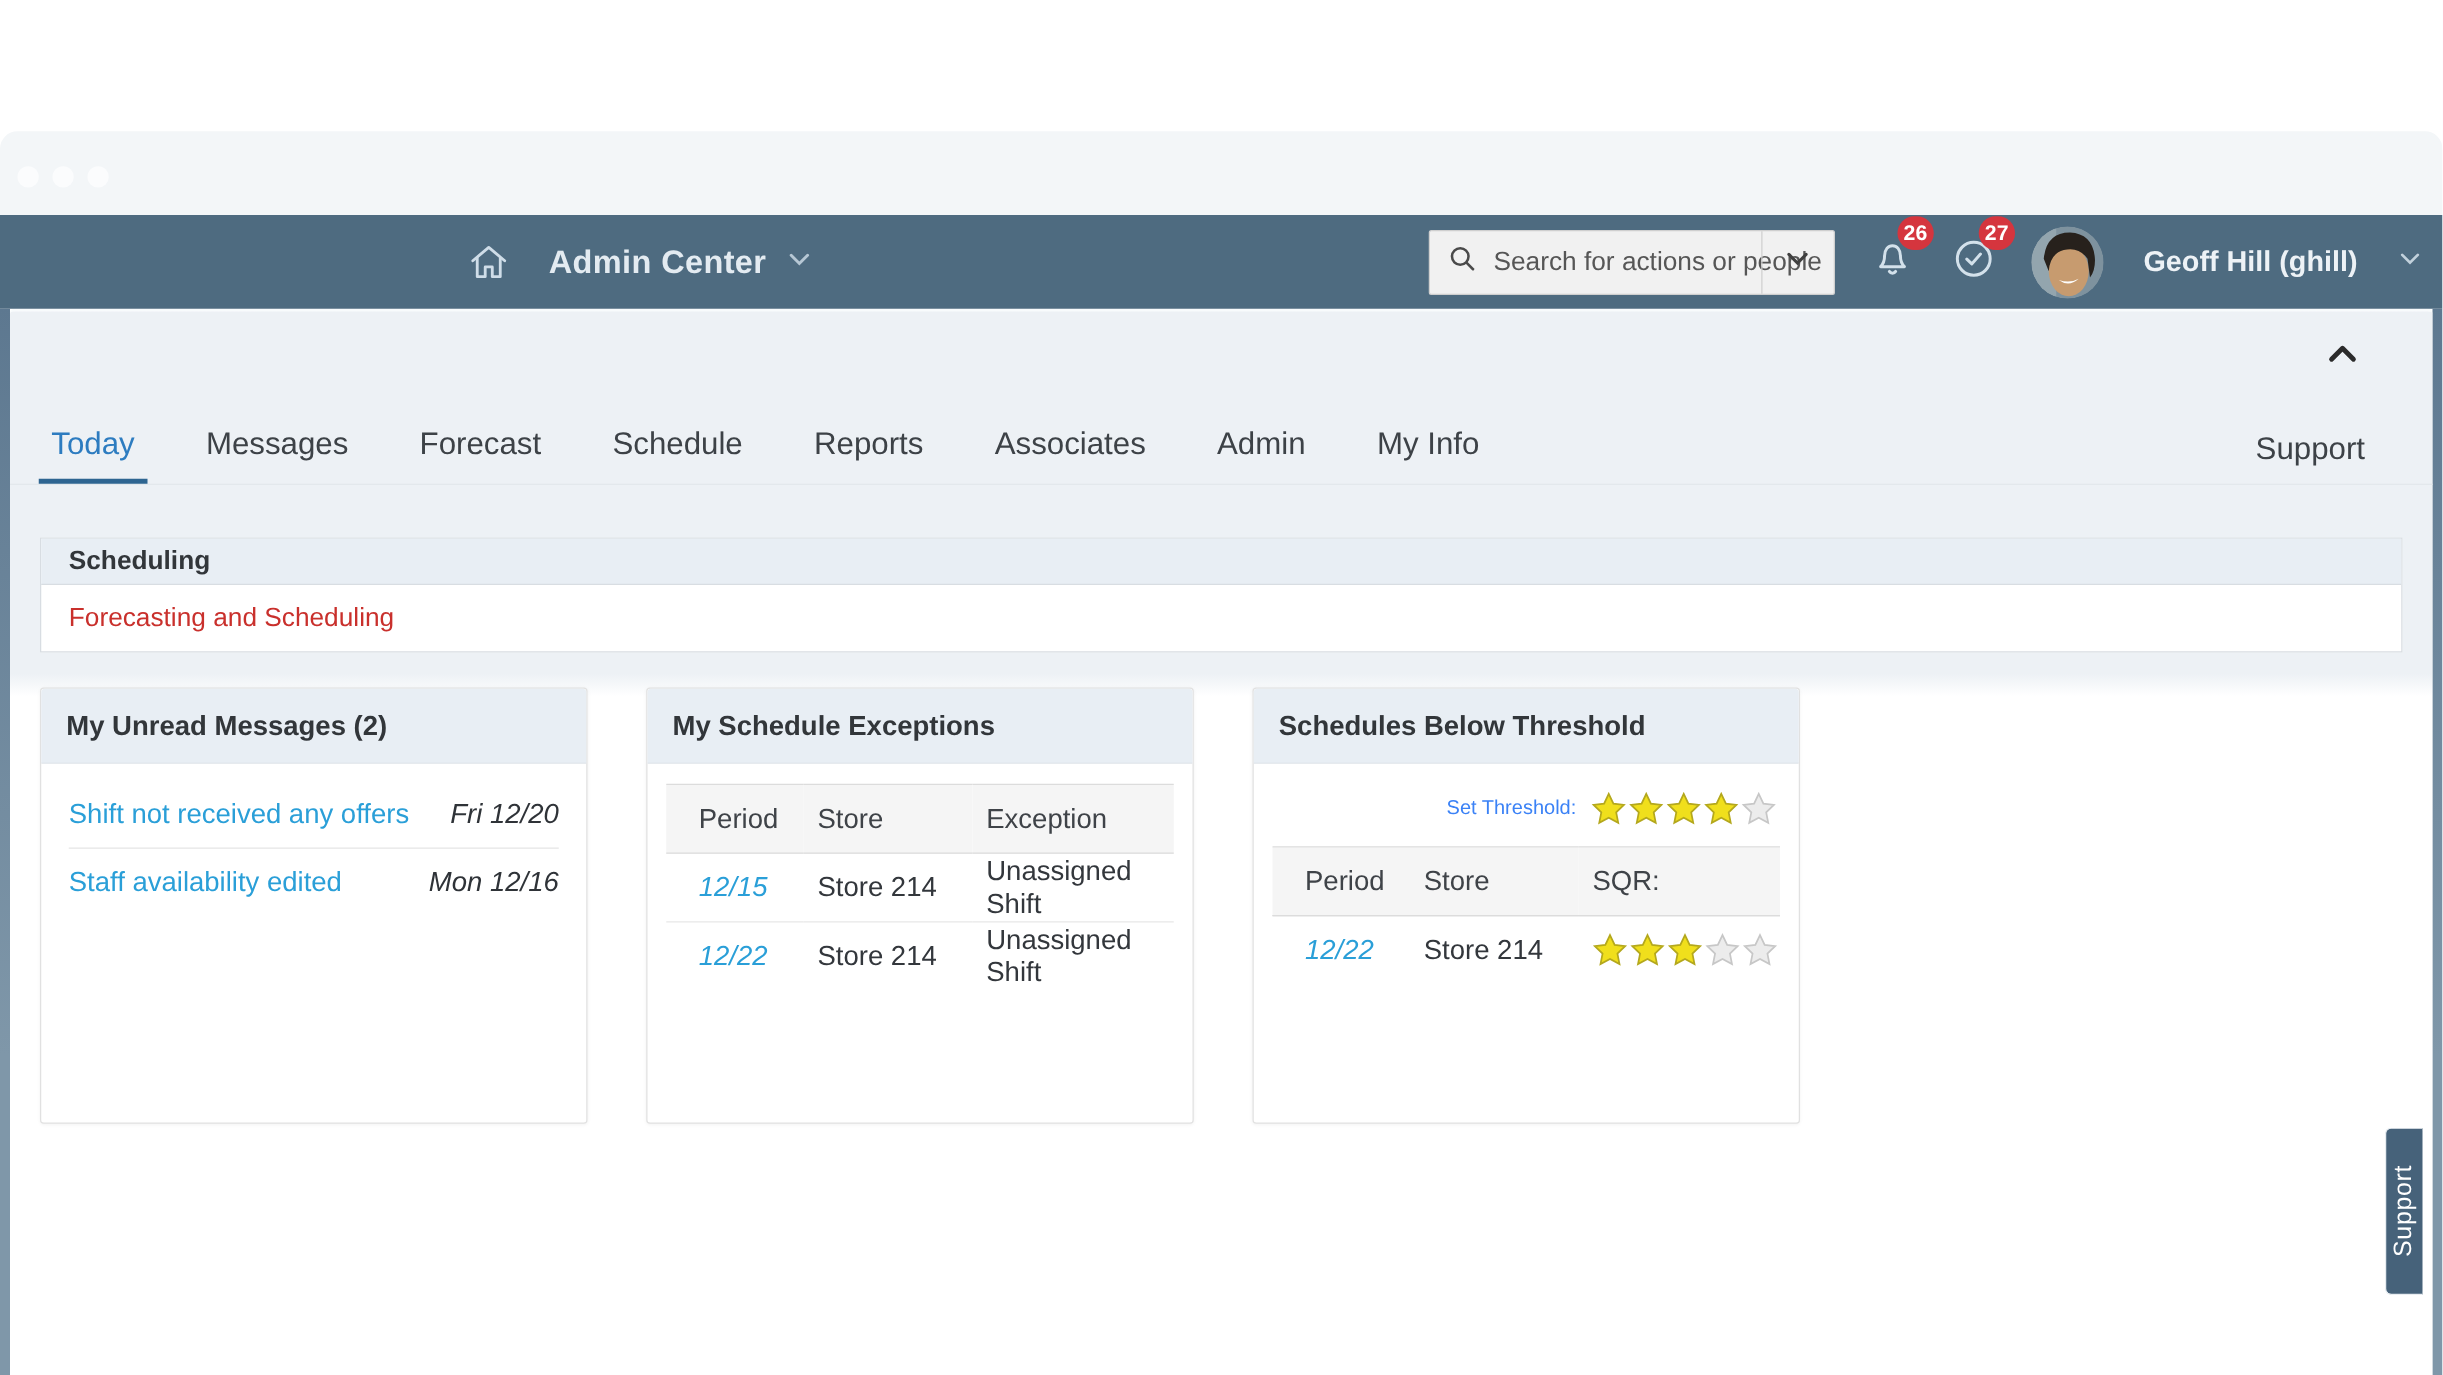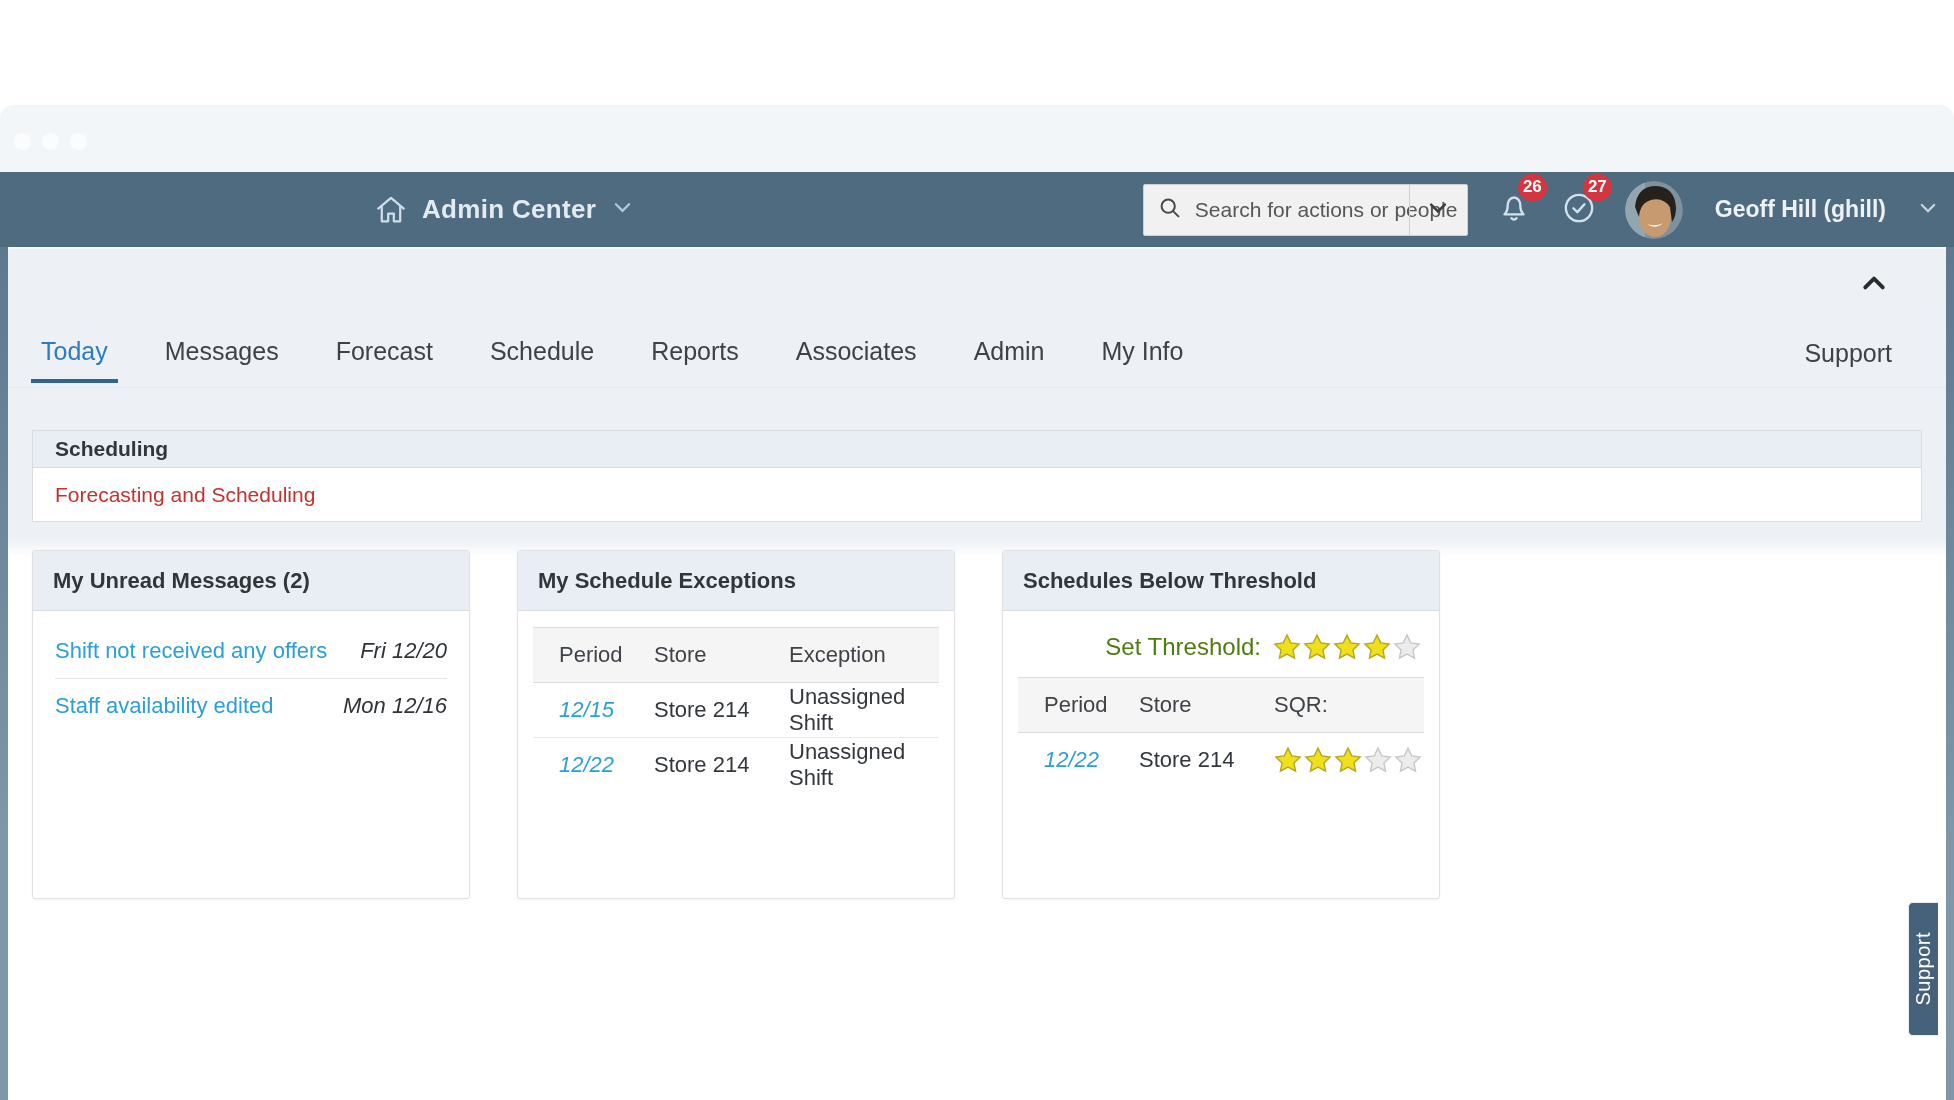--- a/index.html
+++ b/index.html
@@ -23,21 +23,21 @@
 
   
   .browser-bar{position:absolute;left:0;top:105px;width:1954px;height:67px;
     background:#f3f6f8;border-radius:14px 14px 0 0;}
   .window-dots{position:absolute;left:14px;top:28px;display:flex;gap:11px;}
   .window-dots span{width:17px;height:17px;border-radius:50%;background:#fbfcfd;}
 
   
   .app-header{position:absolute;left:0;top:172px;width:1954px;height:75px;
     background:var(--header_bg);display:flex;align-items:center;}
-  .header-left{display:flex;align-items:center;margin-left:374px;gap:14px;}
+  .header-left{display:flex;align-items:center;margin-left:374px;gap:31px;}
   .home-icon svg{display:block;}
   .title-group{display:flex;align-items:center;gap:16px;cursor:pointer;}
   .app-title{font-size:26px;font-weight:700;color:#e3ebf1;letter-spacing:.3px;}
   .header-right{margin-left:auto;margin-right:16px;display:flex;align-items:center;gap:27px;}
   .search-box{width:325px;height:52px;background:#f1f1f1;border:1px solid #cfcfcf;
     border-radius:2px;display:flex;align-items:center;overflow:hidden;}
   .search-input-area{flex:1;display:flex;align-items:center;gap:13px;padding:0 14px;min-width:0;}
   .search-placeholder{color:#565656;font-size:21px;white-space:nowrap;}
   .search-divider{width:1px;height:52px;background:#cfcfcf;}
   .search-dd{width:57px;height:52px;display:flex;align-items:center;justify-content:center;cursor:pointer;}
@@ -56,21 +56,21 @@
   .right-strip{right:0;}
 
   
   .panel{position:absolute;left:8px;top:247px;width:1938px;bottom:0;
     background:linear-gradient(180deg,var(--panel_gray) 0px,var(--panel_gray) 290px,#ffffff 308px);
     border-top:2px solid #f8fbfc;border-radius:4px 4px 0 0;}
   .collapse-btn{position:absolute;top:20px;right:58px;background:none;border:none;cursor:pointer;}
 
   
   .tab-bar{position:absolute;top:83px;left:0;right:0;height:56px;display:flex;
-    align-items:center;border-bottom:1px solid #e3e8ec;padding:0 54px 0 23px;}
+    align-items:flex-end;border-bottom:1px solid #e3e8ec;padding:0 54px 0 23px;}
   .tabs{display:flex;gap:37px;}
   .tab{font-size:25px;color:#3d4247;padding:0 10px 13px;border-bottom:4px solid transparent;
     cursor:pointer;white-space:nowrap;}
   .tab.active{color:var(--accent_blue);border-bottom-color:var(--accent_underline);}
   .support-link{margin-left:auto;font-size:25px;color:#3d4247;padding-bottom:13px;cursor:pointer;}
 
   
   .info-panel{position:absolute;top:181px;left:24px;width:1890px;background:#fff;
     border:1px solid var(--border_gray);}
   .info-header{height:37px;background:var(--card_header_bg);border-bottom:1px solid var(--border_gray);
@@ -99,21 +99,21 @@
     background:#f5f5f5;border-top:1px solid #dcdcdc;border-bottom:1px solid #dcdcdc;padding-left:11px;}
   table.mini td{font-size:22px;color:#33373c;height:55px;padding-left:11px;}
   table.mini tr.sep td{border-bottom:1px solid #e8e8e8;}
   table.mini th:first-child,table.mini td:first-child{padding-left:26px;}
   .col-period{width:110px;}
   .col-store{width:135px;}
   .table-link{color:var(--link_blue);font-size:22px;text-decoration:none;cursor:pointer;font-style:italic;}
 
   .threshold-row{margin-top:22px;display:flex;align-items:center;justify-content:flex-end;
     padding-right:18px;gap:12px;}
-  .threshold-label{font-size:24px;color:#4d7c0f;}
+  .threshold-label{font-size:16px;color:#3b82f6;}
   .stars{display:flex;gap:2px;align-items:center;}
   .star{width:28px;height:28px;display:block;}
   .star.filled polygon{fill:var(--star_gold);stroke:var(--star_gold_edge);stroke-width:1.2;}
   .star.empty polygon{fill:var(--star_empty);stroke:var(--star_empty_edge);stroke-width:1.2;}
 
   
   .support-tab{position:absolute;right:8px;top:653px;width:30px;height:134px;
     background:#46627a;border:1px solid #e8edf1;border-right:none;border-radius:5px 0 0 5px;
     display:flex;align-items:center;justify-content:center;cursor:pointer;}
   .support-tab span{writing-mode:vertical-rl;transform:rotate(180deg);color:#ffffff;

